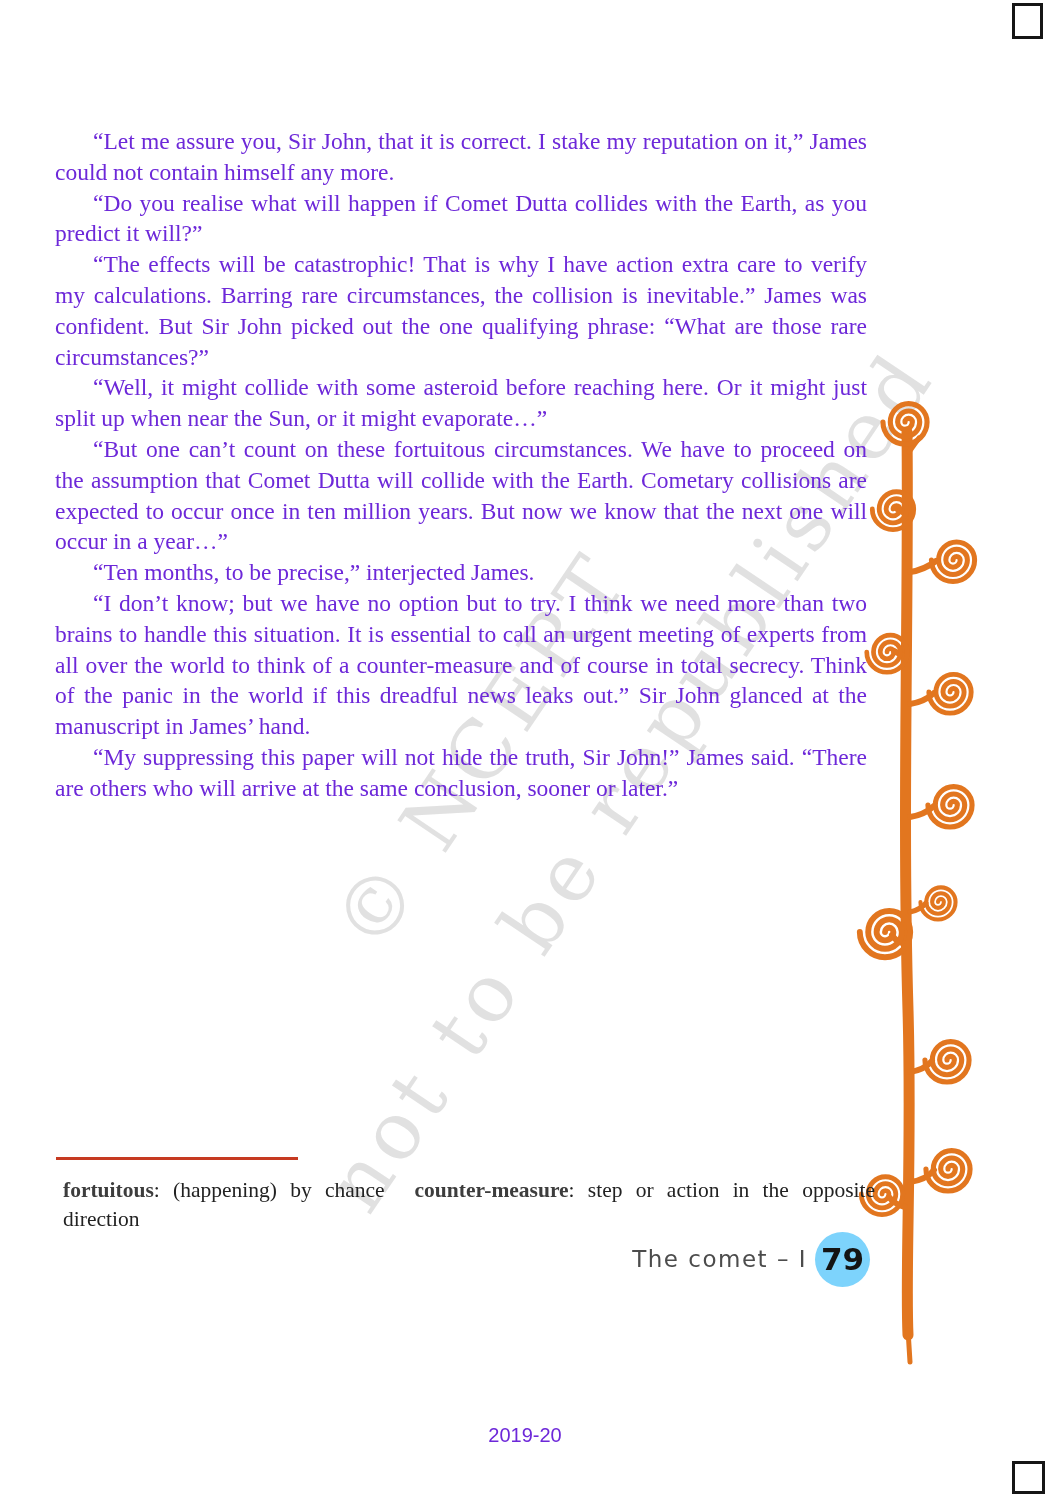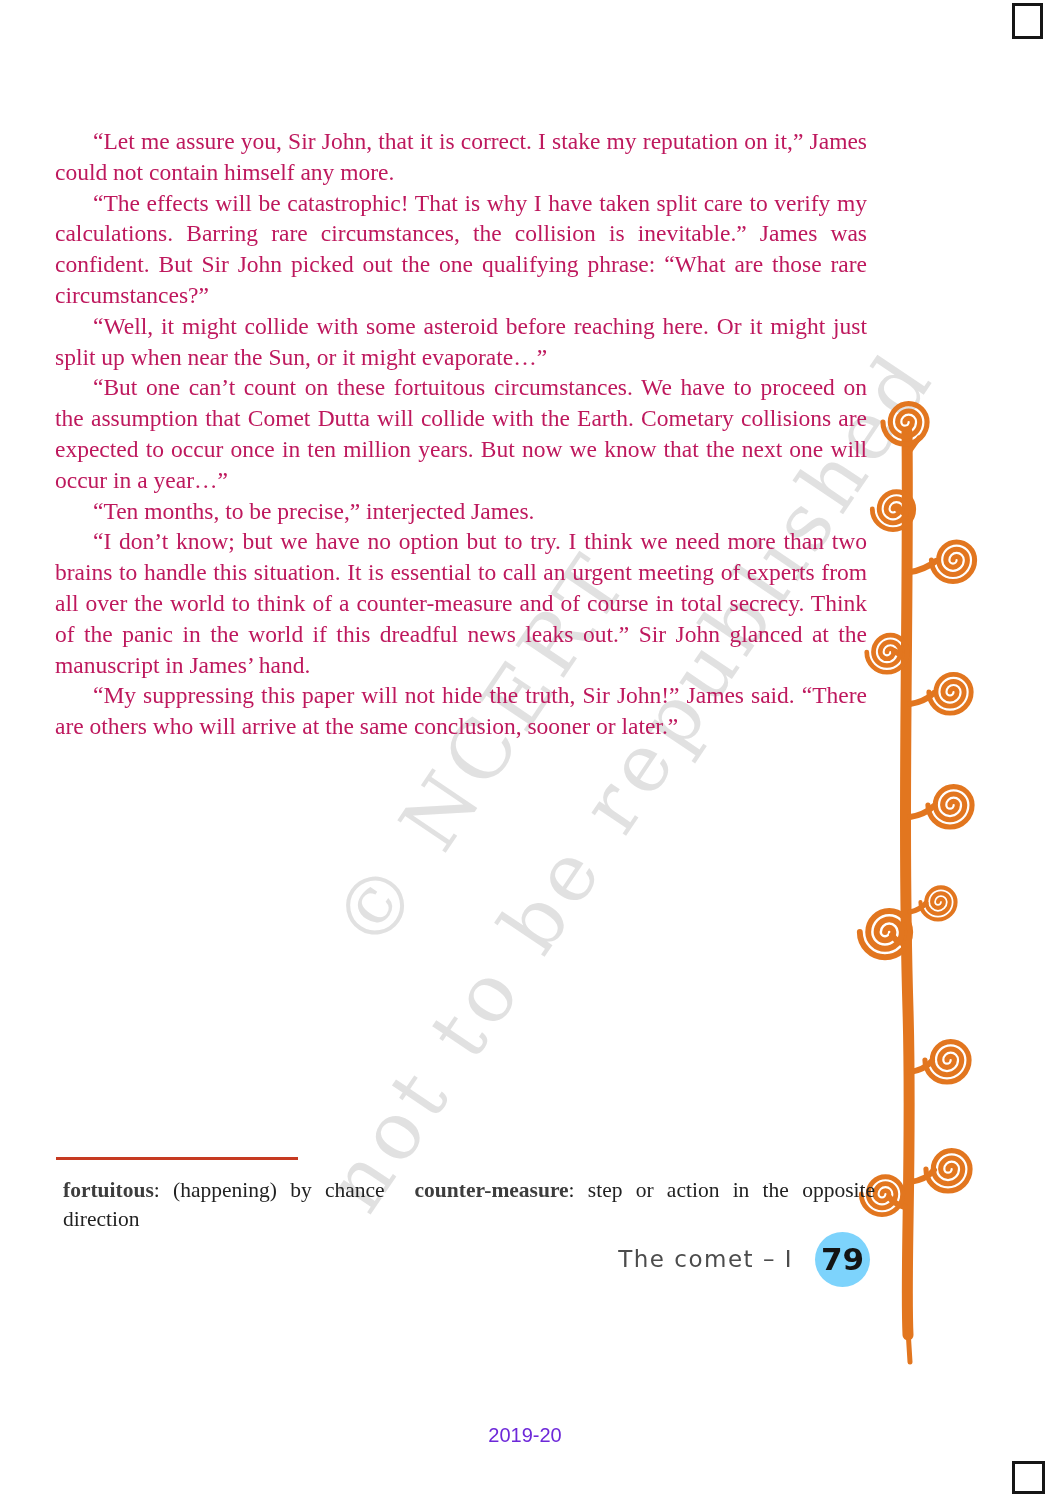--- a/index.html
+++ b/index.html
@@ -28,21 +28,21 @@
     white-space: nowrap;
     z-index: 0;
     user-select: none;
   }
 
   .body-text {
     position: absolute;
     left: 55px; top: 126px;
     width: 812px;
     z-index: 2;
-    color: #be185d;
+    color: #6d28d9;
     font-size: 23.5px;
     line-height: 30.8px;
     text-align: justify;
   }
   .body-text p { margin: 0; text-indent: 38px; }
 
   .footnote-rule {
     position: absolute;
     left: 56px; top: 1157px;
     width: 242px; height: 3px;
@@ -63,21 +63,21 @@
   .footnote .term { font-weight: bold; color: #3d3d3d; }
   .footnote .def-gap { display: inline-block; width: 30px; }
 
   .page-footer {
     position: absolute;
     left: 560px; top: 1231px;
     width: 310px; height: 56px;
     display: flex;
     align-items: center;
     justify-content: flex-end;
-    gap: 22px;
+    gap: 8px;
     z-index: 2;
   }
   .chapter-name {
     font-family: "DejaVu Sans", sans-serif;
     font-size: 23px;
     letter-spacing: 1.5px;
     color: #4c4c4c;
     white-space: nowrap;
   }
   .page-badge {
@@ -122,21 +122,22 @@
 </head>
 <body>
 
 <div class="watermark">
   <div>© NCERT</div>
   <div>not to be republished</div>
 </div>
 
 <main class="body-text">
   <p>“Let me assure you, Sir John, that it is correct. I stake my reputation on it,” James could not contain himself any more.</p>
-  <p>“The effects will be catastrophic! That is why I have taken split care to verify my calculations. Barring rare circumstances, the collision is inevitable.” James was confident. But Sir John picked out the one qualifying phrase: “What are those rare circumstances?”</p>
+  <p>“Do you realise what will happen if Comet Dutta collides with the Earth, as you predict it will?”</p>
+  <p>“The effects will be catastrophic! That is why I have action extra care to verify my calculations. Barring rare circumstances, the collision is inevitable.” James was confident. But Sir John picked out the one qualifying phrase: “What are those rare circumstances?”</p>
   <p>“Well, it might collide with some asteroid before reaching here. Or it might just split up when near the Sun, or it might evaporate…”</p>
   <p>“But one can’t count on these fortuitous circumstances. We have to proceed on the assumption that Comet Dutta will collide with the Earth. Cometary collisions are expected to occur once in ten million years. But now we know that the next one will occur in a year…”</p>
   <p>“Ten months, to be precise,” interjected James.</p>
   <p>“I don’t know; but we have no option but to try. I think we need more than two brains to handle this situation. It is essential to call an urgent meeting of experts from all over the world to think of a counter-measure and of course in total secrecy. Think of the panic in the world if this dreadful news leaks out.” Sir John glanced at the manuscript in James’ hand.</p>
   <p>“My suppressing this paper will not hide the truth, Sir John!” James said. “There are others who will arrive at the same conclusion, sooner or later.”</p>
 </main>
 
 <div class="footnote-rule"></div>
 <p class="footnote">
   <span class="term">fortuitous</span><span>: (happening) by chance</span><span class="def-gap"></span><span class="term">counter-measure</span><span>: step or action in the opposite direction</span>

